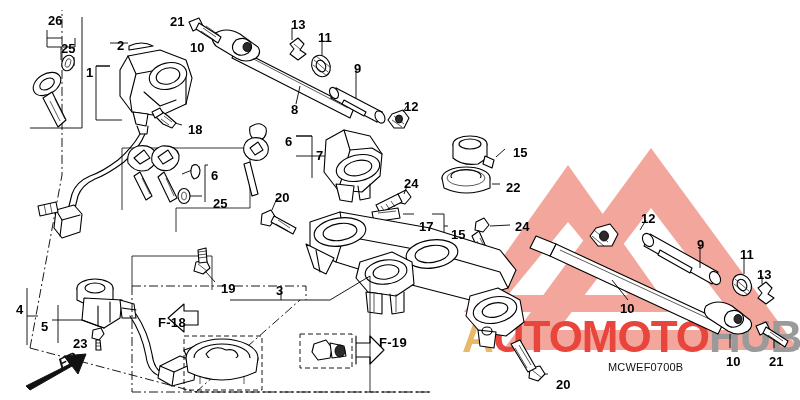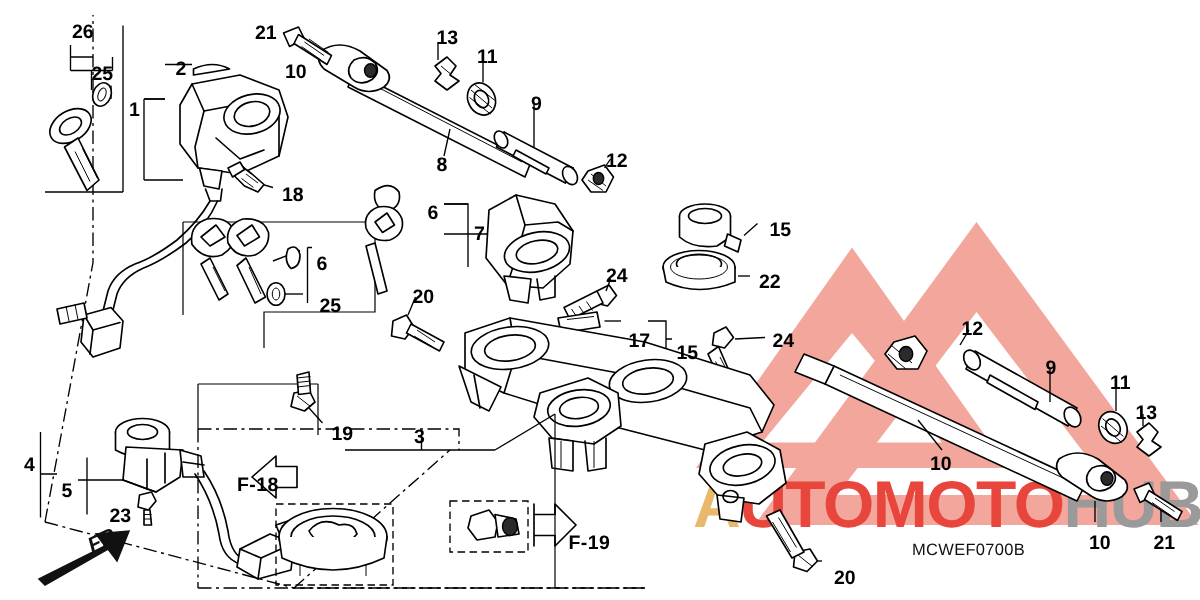--- a/index.html
+++ b/index.html
@@ -426,20 +426,20 @@
       <div class="lbl n" style="left: 16px; top: 303px;">4</div>
       <div class="lbl n" style="left: 41px; top: 320px;">5</div>
       <div class="lbl n" style="left: 73px; top: 337px;">23</div>
       <div class="lbl n" style="left: 726px; top: 355px;">10</div>
       <div class="lbl n" style="left: 769px; top: 355px;">21</div>
       <div class="lbl n" style="left: 556px; top: 378px;">20</div>
     </div>
 
   <div id="secrefs" style="position:absolute;left:0;top:0;width:656px;height:400px;z-index:5">
       <div class="lbl fref" style="left: 158px; top: 316px;">F-18</div>
-      <div class="lbl fref" style="left: 379px; top: 355px;">F-19</div>
+      <div class="lbl fref" style="left: 379px; top: 336px;">F-19</div>
     </div>
 
   <div class="lbl frtxt" style="left:58px;top:352px;z-index:6;transform:rotate(-26deg)">FR.</div>
 
   <div class="lbl pnum" style="left:608px;top:362px;z-index:6">MCWEF0700B</div>
 
 </div>
 
 </body></html>

